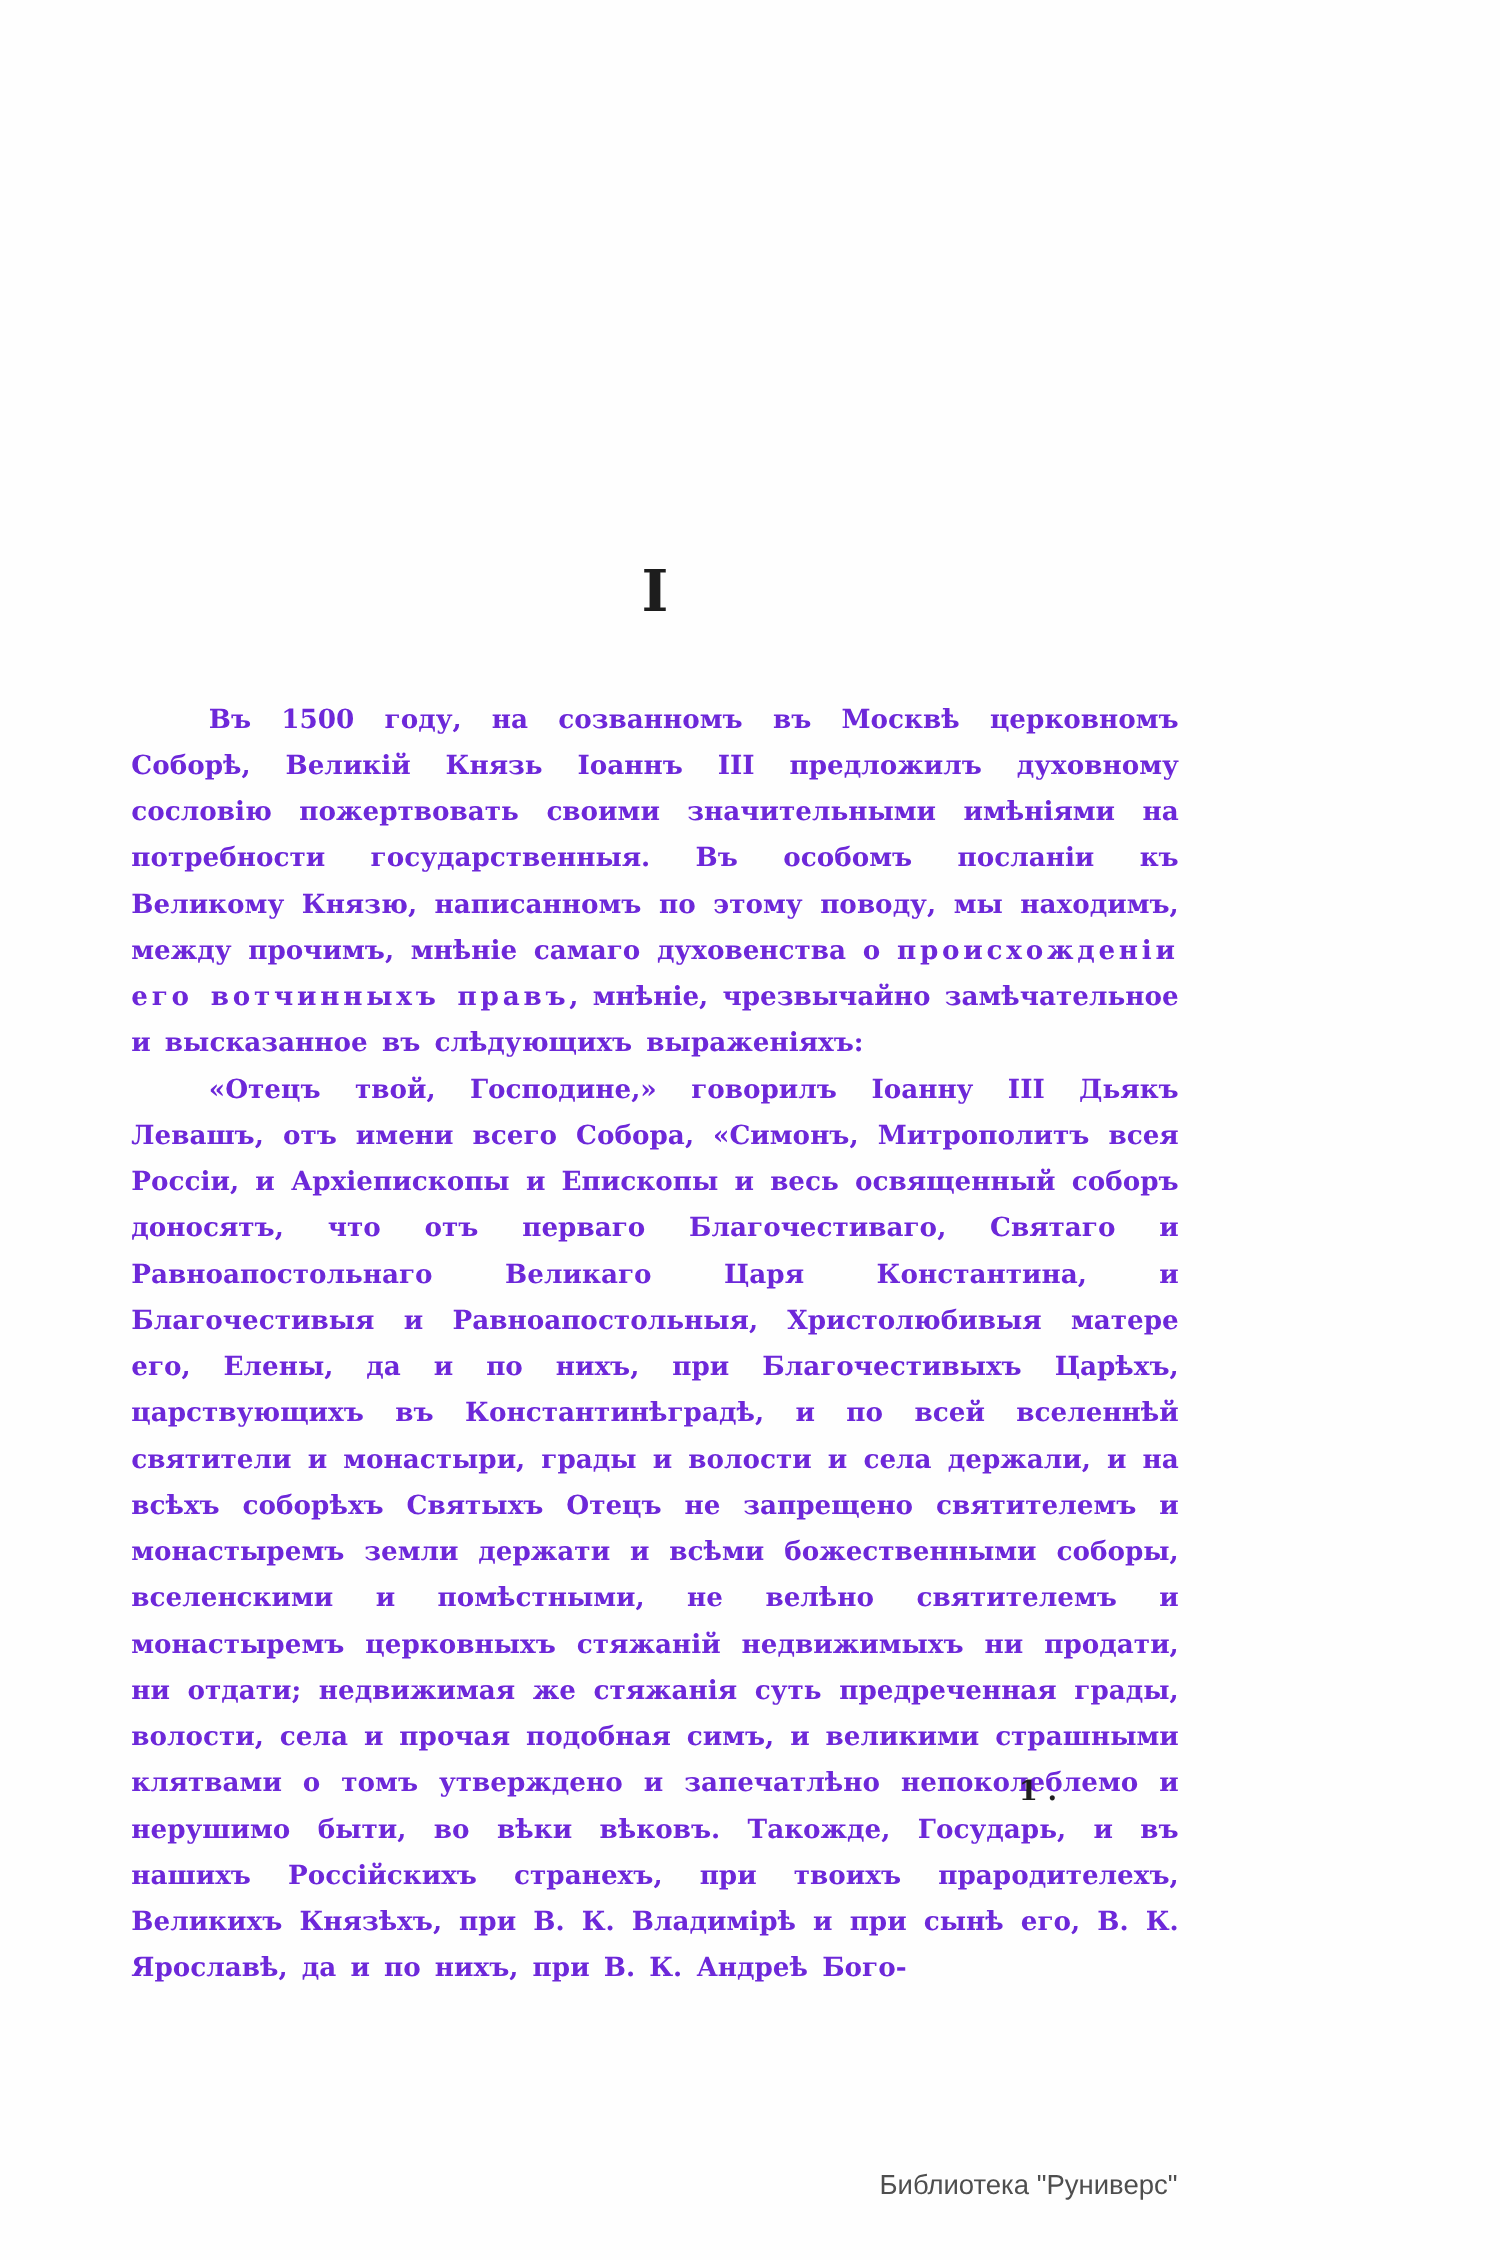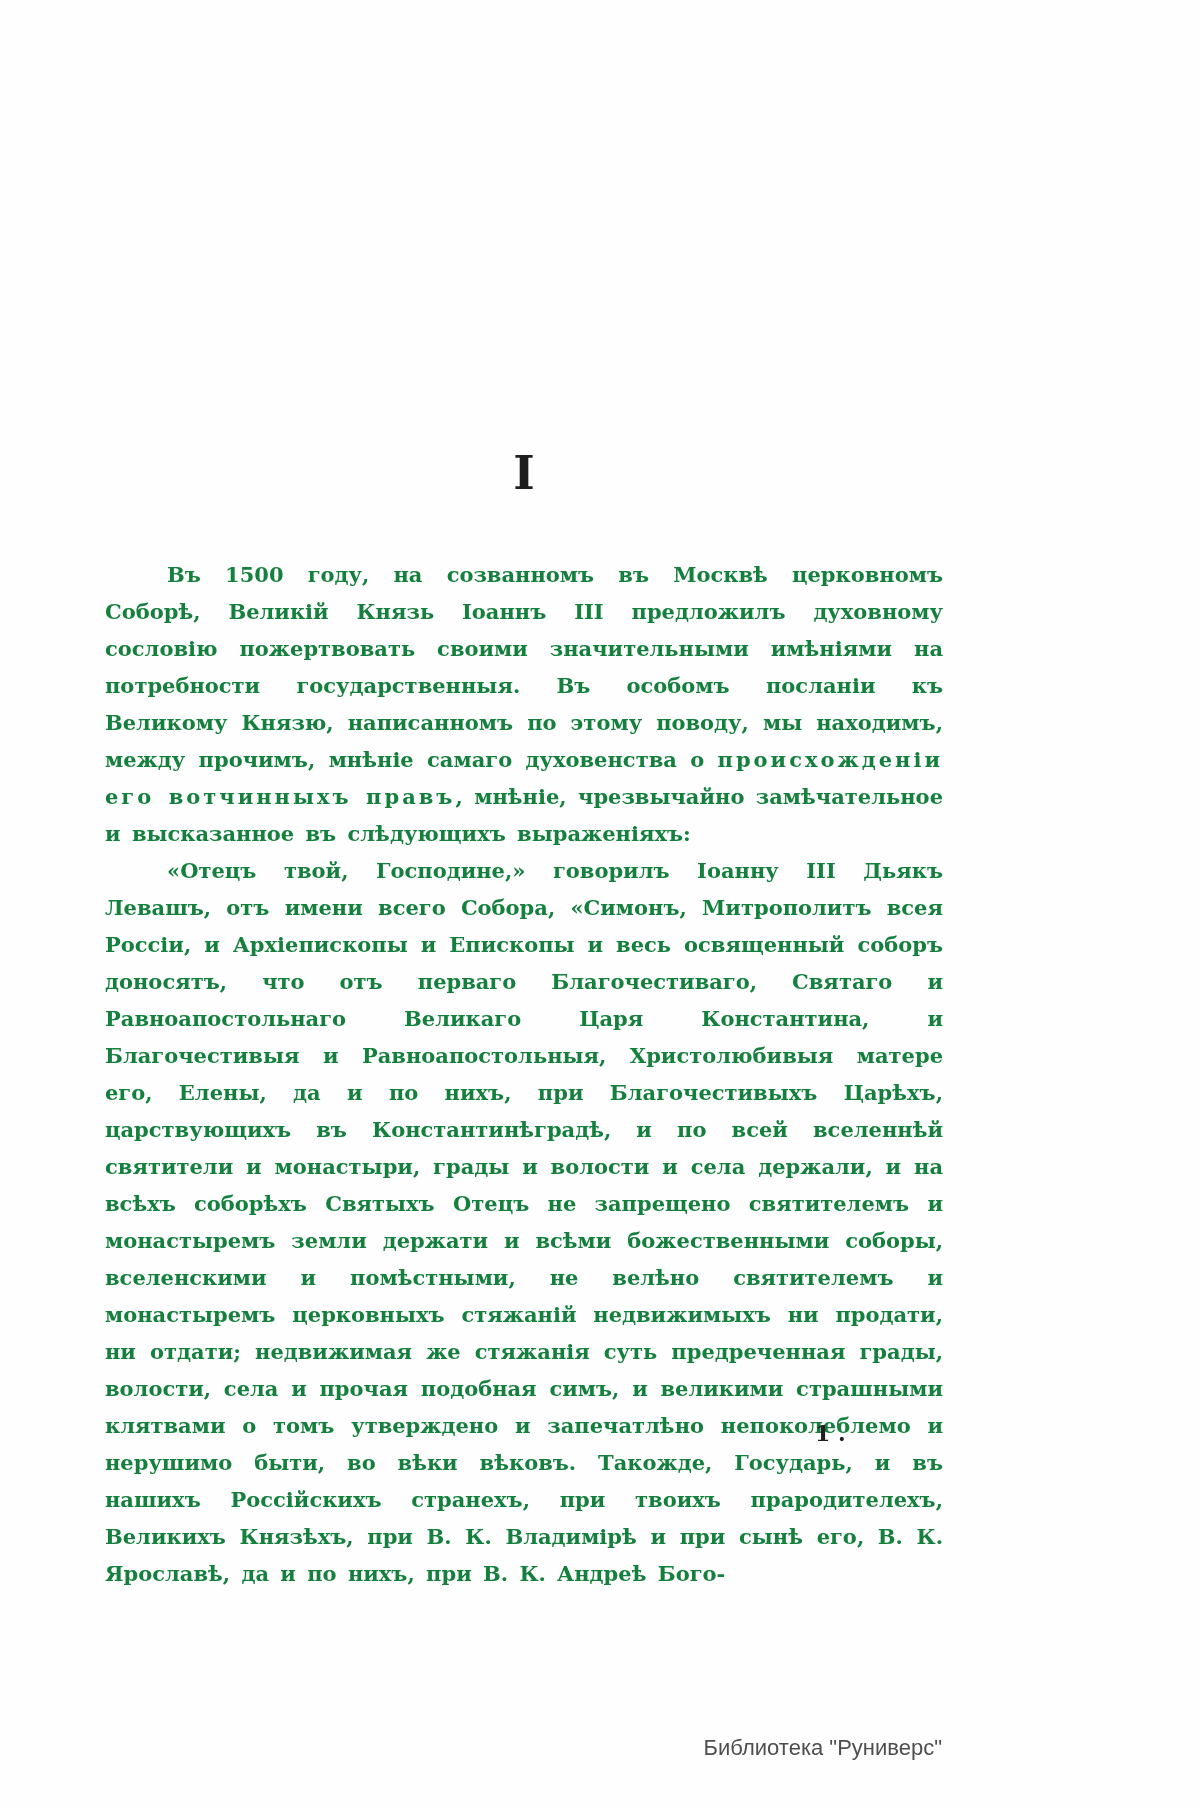--- a/index.html
+++ b/index.html
@@ -25,21 +25,21 @@
     font-size: 46px;
     font-weight: bold;
     color: #1d1d1d;
     letter-spacing: 2px;
   }
   .textblock {
     position: absolute;
     top: 556px;
     left: 105px;
     width: 838px;
-    color: #15803d;
+    color: #6d28d9;
     font-size: 21px;
     line-height: 37px;
     font-weight: bold;
     text-align: justify;
     text-justify: inter-word;
   }
   .textblock p {
     text-indent: 62px;
     word-spacing: 4px;
     margin: 0;

